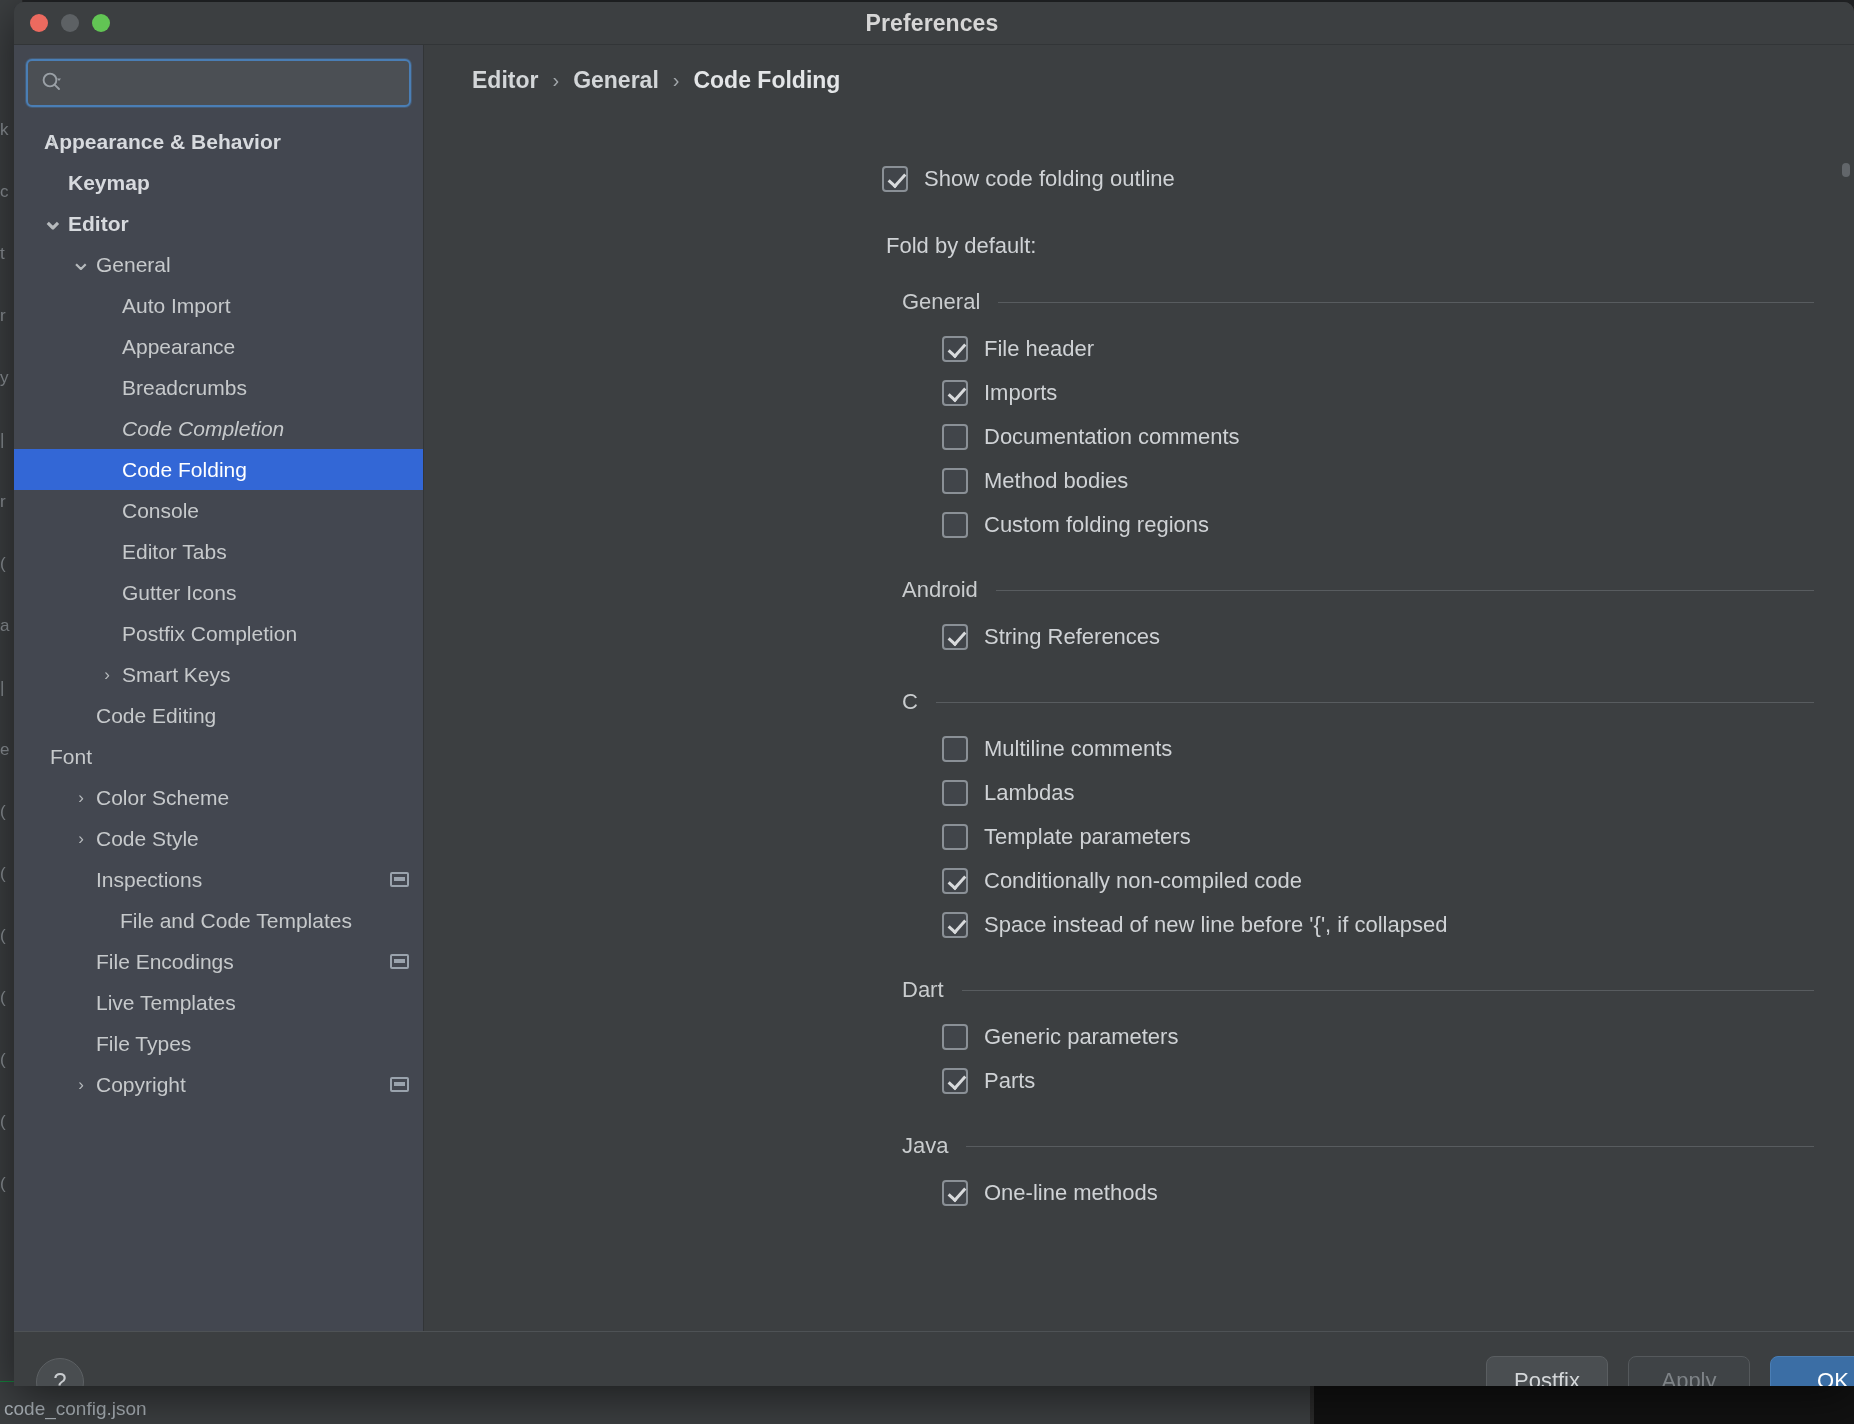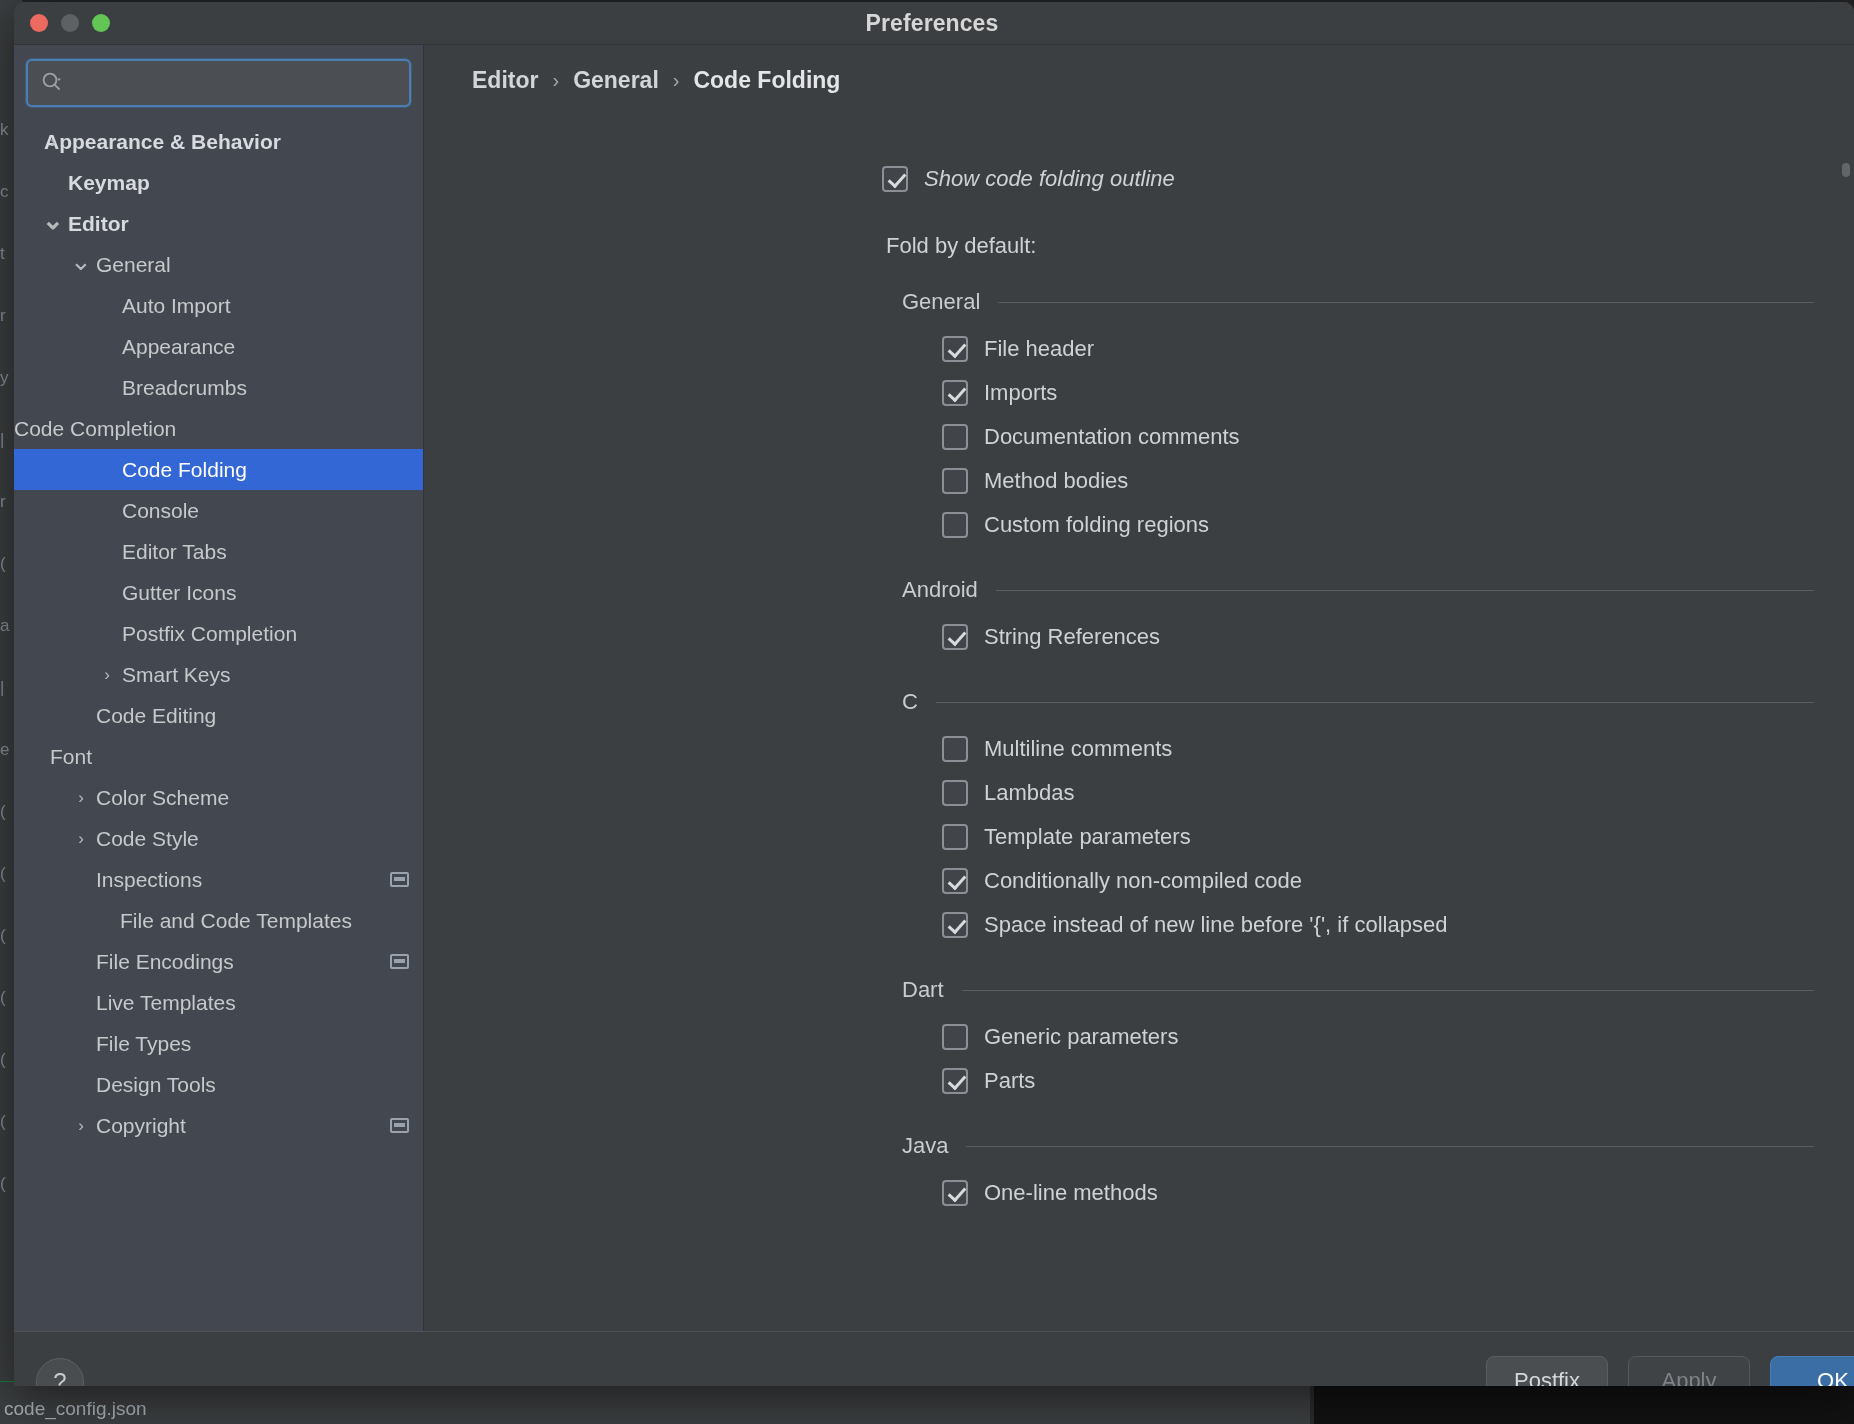--- a/index.html
+++ b/index.html
@@ -257,21 +257,21 @@
   .cb.checked::after {
     content: "";
     position: absolute;
     left: 8px; top: 2px;
     width: 7px; height: 14px;
     border: solid #d8dadc;
     border-width: 0 3px 3px 0;
     transform: rotate(42deg);
   }
 
-  .top-check { padding: 16px 16px 0 458px; font-style: italic; }
+  .top-check { padding: 16px 16px 0 458px; }
   .fold-label {
     padding: 32px 0 0 462px;
     font-size: 22px;
     color: #cfd2d5;
   }
 
   .group { padding-left: 478px; padding-right: 40px; margin-top: 26px; }
   .group-head {
     display: flex;
     align-items: center;
@@ -432,21 +432,21 @@
           <div class="tree-row">
             <span class="label" style="margin-left: 108px;">Auto Import</span>
           </div>
           <div class="tree-row">
             <span class="label" style="margin-left: 108px;">Appearance</span>
           </div>
           <div class="tree-row">
             <span class="label" style="margin-left: 108px;">Breadcrumbs</span>
           </div>
           <div class="tree-row">
-            <span class="label" style="">Code Completion</span>
+            <span class="label" style="margin-left: 108px; font-style: italic;">Code Completion</span>
           </div>
           <div class="tree-row selected">
             <span class="label" style="margin-left: 108px;">Code Folding</span>
           </div>
           <div class="tree-row">
             <span class="label" style="margin-left: 108px; text-align: center;">Console</span>
           </div>
           <div class="tree-row">
             <span class="label" style="margin-left: 108px;">Editor Tabs</span>
           </div>
@@ -483,23 +483,20 @@
           </div>
           <div class="tree-row">
             <span class="label" style="margin-left: 82px;">File Encodings</span>
             <span class="badge"></span>
           </div>
           <div class="tree-row">
             <span class="label" style="margin-left: 82px;">Live Templates</span>
           </div>
           <div class="tree-row">
             <span class="label" style="margin-left: 82px;">File Types</span>
-          </div>
-          <div class="tree-row">
-            <span class="label" style="margin-left: 82px;">Design Tools</span>
           </div>
           <div class="tree-row">
             <span class="arrow" style="left: 56px;">›</span>
             <span class="label" style="margin-left: 82px;">Copyright</span>
             <span class="badge"></span>
           </div>
         </div>
     </div>
 
     <div class="content">

